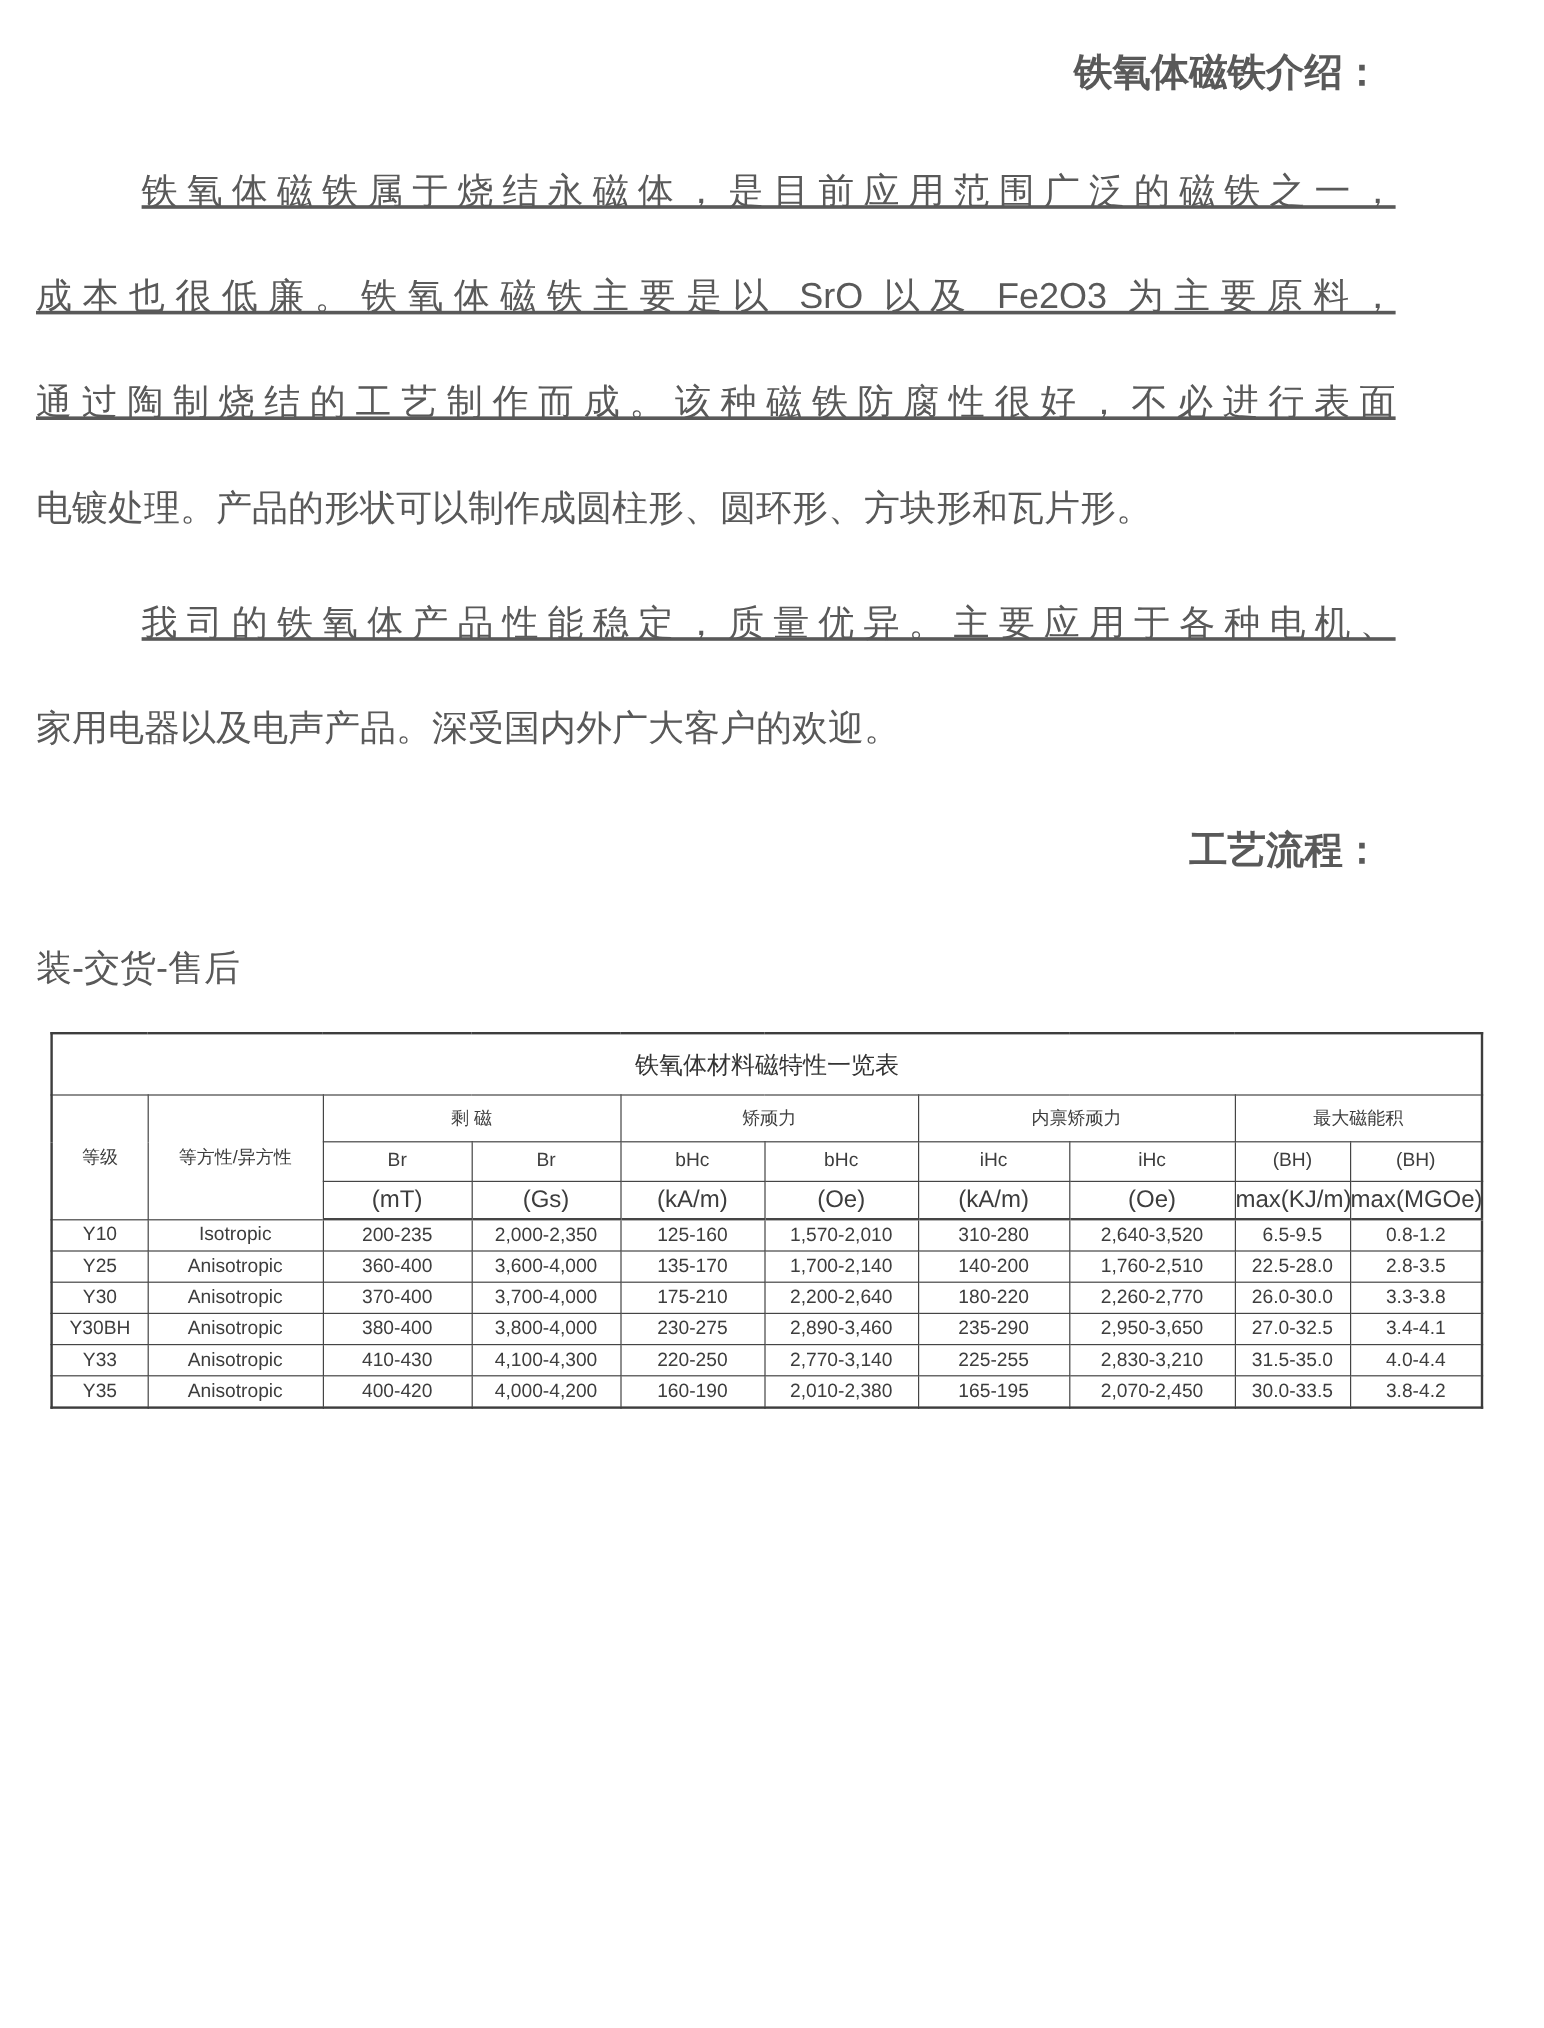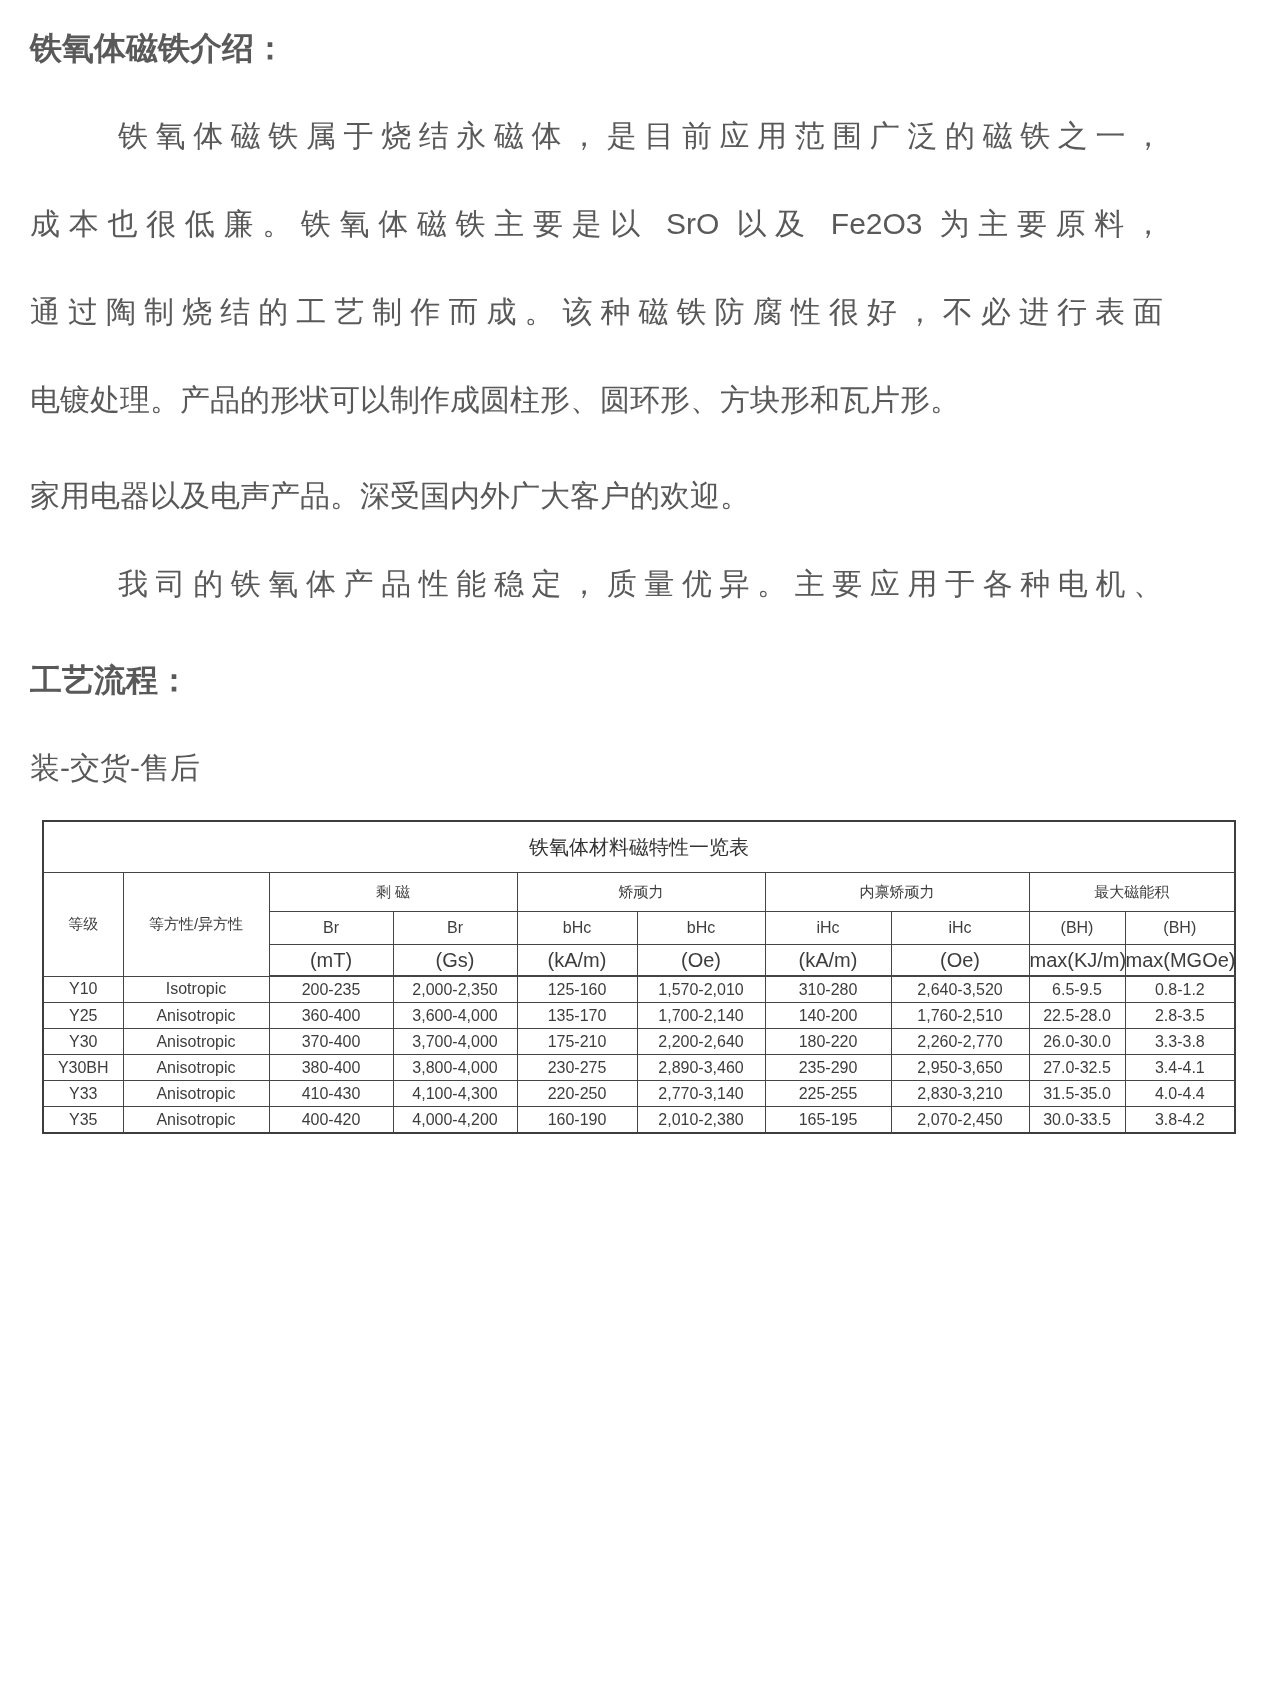--- a/index.html
+++ b/index.html
@@ -16,35 +16,37 @@
   }
   .doc {
     padding: 4px 0 0 30px;
     width: 1133px;
   }
   .doc-heading {
     font-size: 32px;
     font-weight: bold;
     line-height: 88px;
     color: #595959;
-    margin: 0;
+    margin: 12px;
+    text-align: right;
   }
   .doc-para {
     margin: 0 0 8px 0;
   }
   .doc-line {
     font-size: 30px;
     line-height: 88px;
     white-space: nowrap;
     color: #595959;
   }
   .doc-line.full {
     white-space: normal;
     text-align: justify;
     text-align-last: justify;
+    text-decoration: underline;
   }
   .doc-line.indent {
     text-indent: 88px;
   }
   table.mag {
     border-collapse: collapse;
     table-layout: fixed;
     width: 1144px;
     margin: 8px 0 0 42px;
     border: 2px solid #3d3d3d;
@@ -89,22 +91,22 @@
   <div class="doc-heading">铁氧体磁铁介绍：</div>
 
   <div class="doc-para">
       <div class="doc-line indent full">铁氧体磁铁属于烧结永磁体，是目前应用范围广泛的磁铁之一，</div>
       <div class="doc-line full">成本也很低廉。铁氧体磁铁主要是以 SrO 以及 Fe2O3 为主要原料，</div>
       <div class="doc-line full">通过陶制烧结的工艺制作而成。该种磁铁防腐性很好，不必进行表面</div>
       <div class="doc-line">电镀处理。产品的形状可以制作成圆柱形、圆环形、方块形和瓦片形。</div>
     </div>
 
   <div class="doc-para">
+      <div class="doc-line indent full">我司的铁氧体产品性能稳定，质量优异。主要应用于各种电机、</div>
       <div class="doc-line">家用电器以及电声产品。深受国内外广大客户的欢迎。</div>
-      <div class="doc-line indent full">我司的铁氧体产品性能稳定，质量优异。主要应用于各种电机、</div>
     </div>
 
   <div class="doc-heading">工艺流程：</div>
 
   <div class="doc-para">
       <div class="doc-line">装-交货-售后</div>
     </div>
 </div>
 
 <table class="mag">

